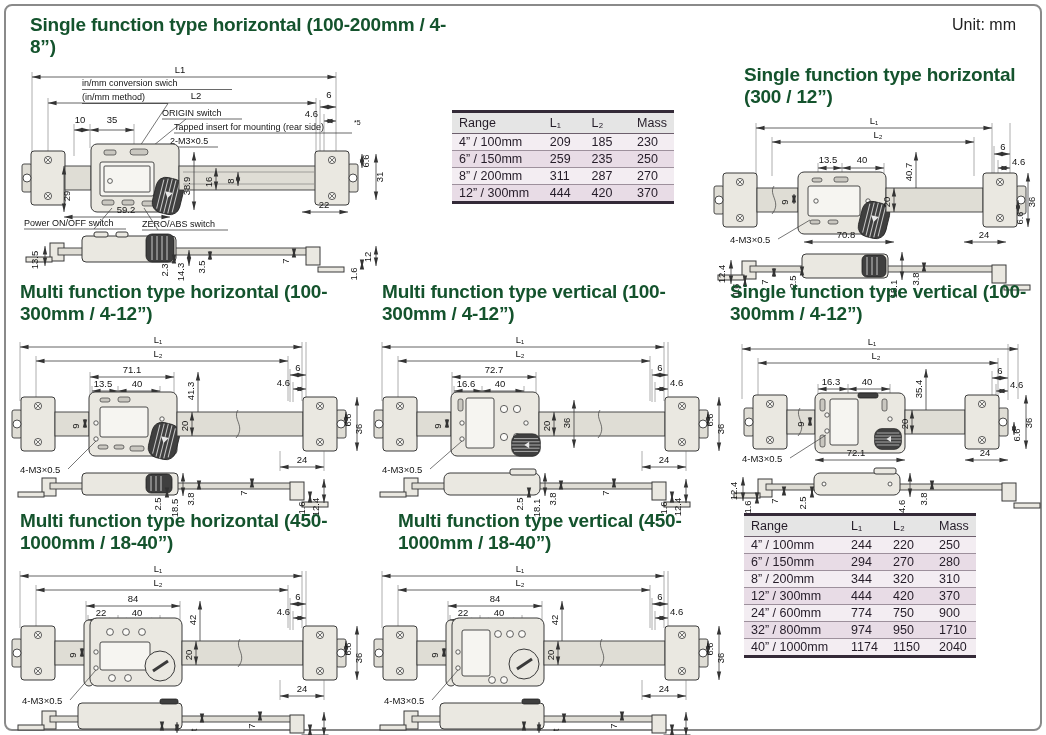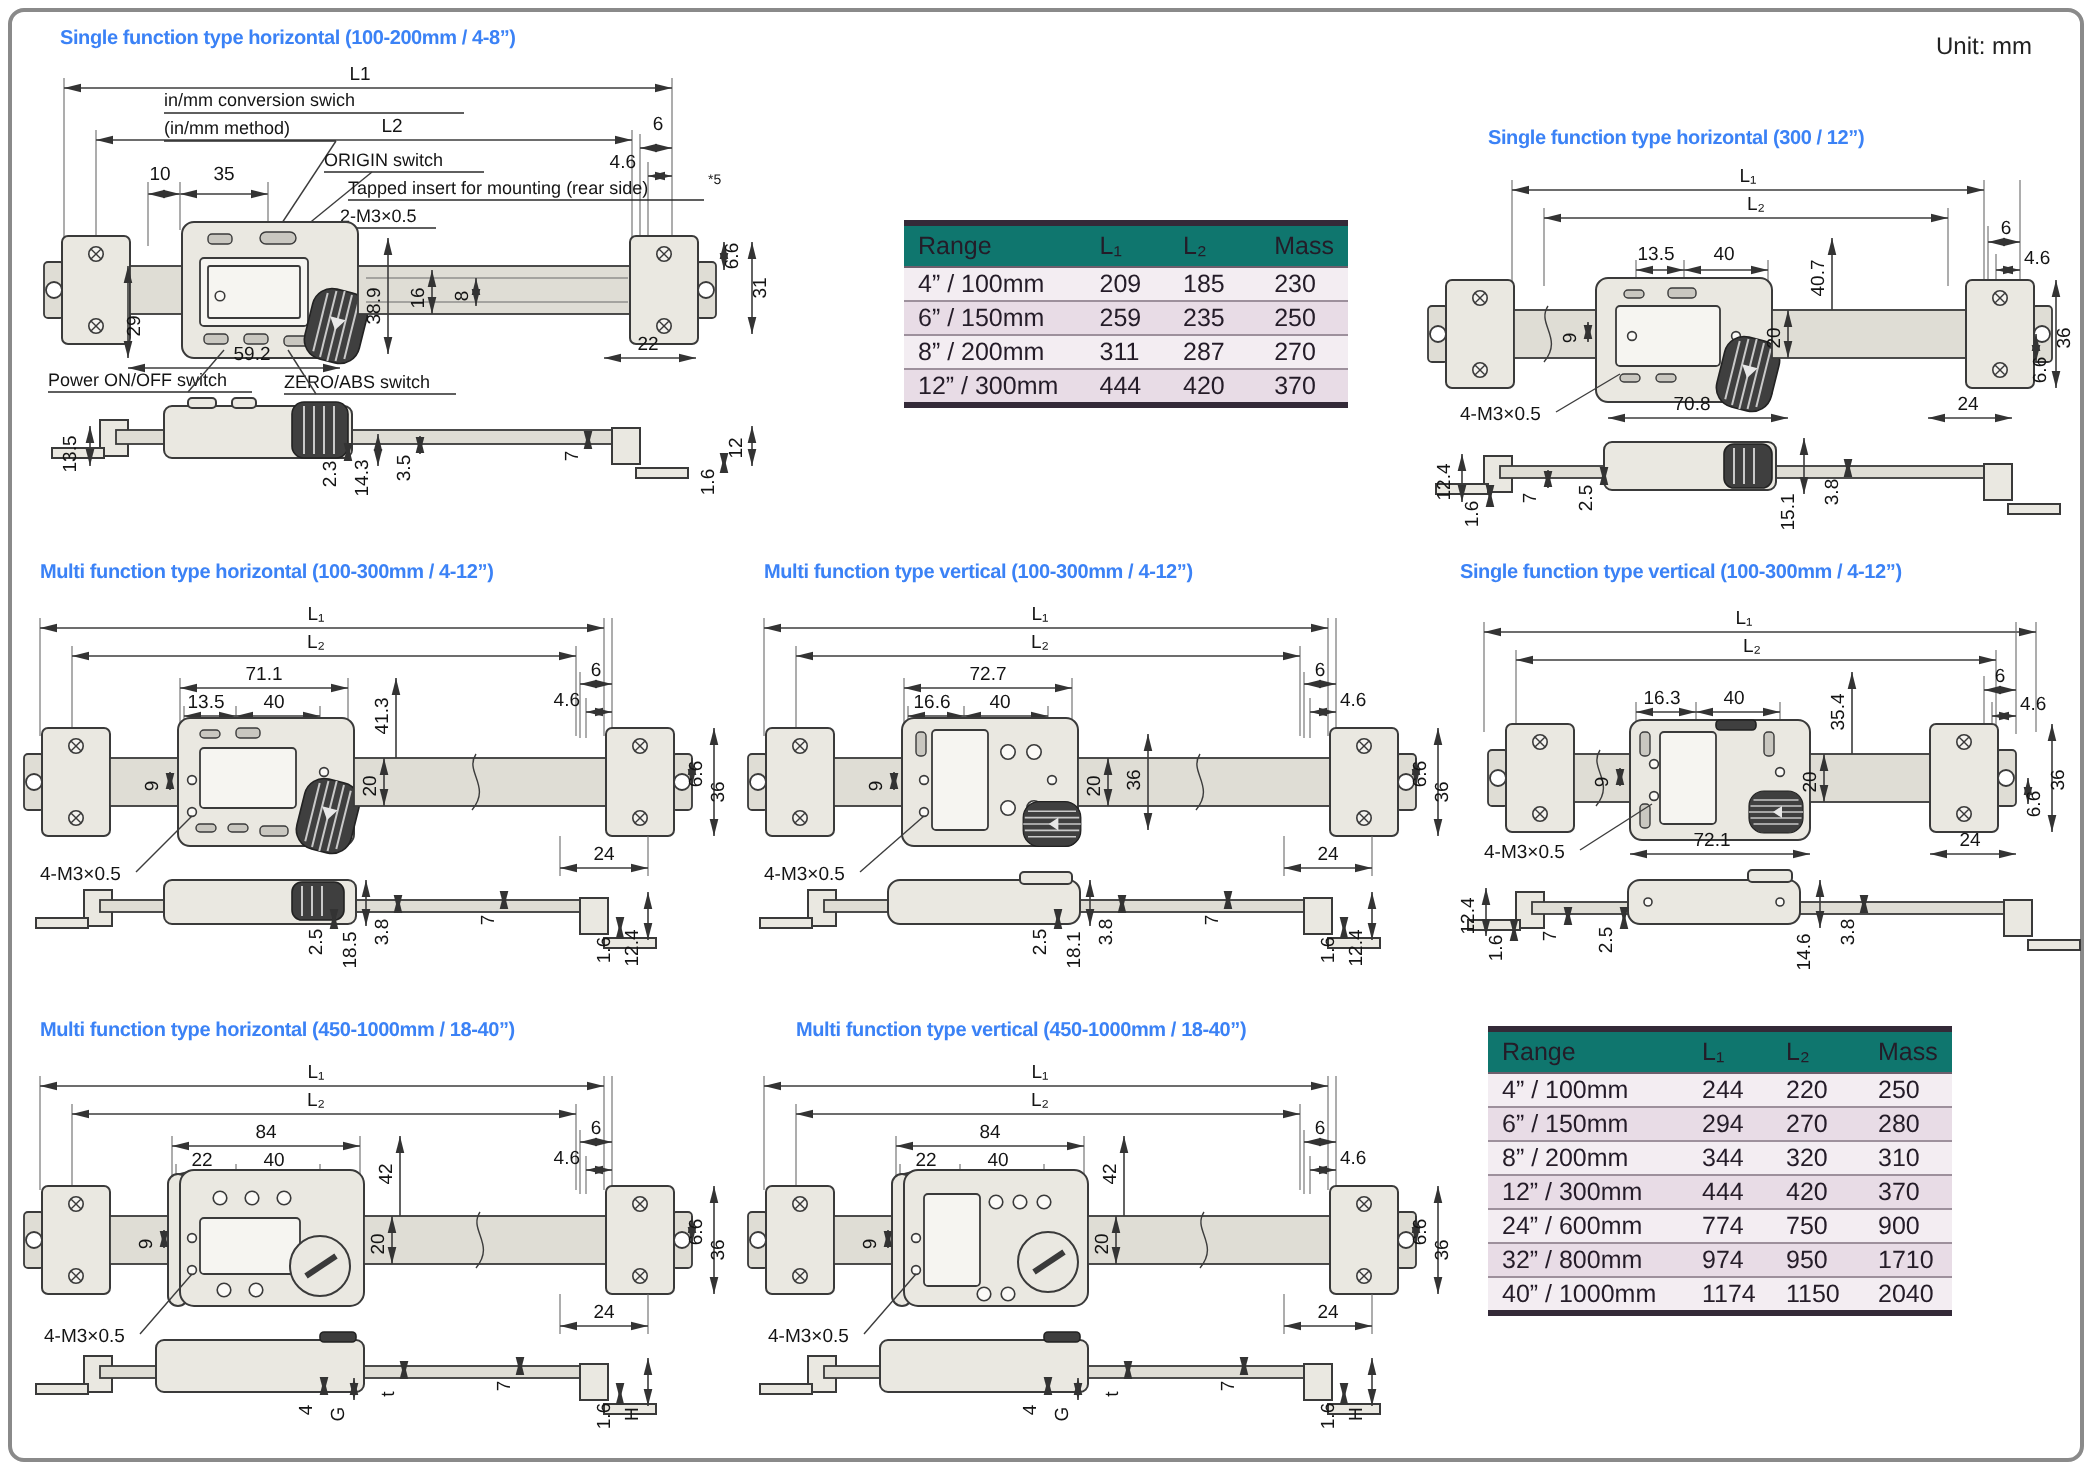--- a/index.html
+++ b/index.html
@@ -1,41 +1,41 @@
 <!DOCTYPE html>
 <html><head>
 <meta charset="utf-8">
 <style>
   html,body{margin:0;padding:0;background:#fff}
   body{width:1046px;height:735px;position:relative;font-family:"Liberation Sans","DejaVu Sans",sans-serif;overflow:hidden}
   .page-border{position:absolute;left:4px;top:4px;width:1034px;height:723px;border:2px solid #8a8a8a;border-radius:8px}
   .blk{position:absolute}
-  .blk h3{margin:0 0 2px 0;font-size:10px;font-weight:bold;color:#3b82f6;letter-spacing:-0.2px}
-  .unit{position:absolute;top:16px;right:30px;font-size:12px;color:#222}
+  .blk h3{margin:0 0 2px 0;font-size:19px;font-weight:bold;color:#14532d;letter-spacing:-0.2px}
+  .unit{position:absolute;top:16px;right:30px;font-size:16px;color:#222}
   svg{display:block;overflow:visible}
   svg text{font-family:"Liberation Sans","DejaVu Sans",sans-serif;font-size:9.5px;fill:#141414}
   .ct{font-size:9px}
   .ref{font-size:7px}
   .dim{stroke:#3c3c3c;stroke-width:0.8;fill:none;marker-start:url(#arr);marker-end:url(#arr)}
   .ext{stroke:#6a6a6a;stroke-width:0.55;fill:none}
   .ldr{stroke:#3c3c3c;stroke-width:0.7;fill:none}
   .ul{stroke:#2a2a2a;stroke-width:0.7}
   .part{fill:#eae8e1;stroke:#3a3a3a;stroke-width:1}
   .part2{fill:#dfddd5;stroke:#3a3a3a;stroke-width:0.9}
   .lcd{fill:#f6f5f1;stroke:#3a3a3a;stroke-width:0.9}
   .slot{fill:#c9c7c0;stroke:#3a3a3a;stroke-width:0.7}
   .hole{fill:#fff;stroke:#3a3a3a;stroke-width:0.9}
   .dot{fill:#fbfaf7;stroke:#3a3a3a;stroke-width:0.8}
   .dark{fill:#3f3f3f;stroke:#222;stroke-width:0.8}
   .stripe{stroke:#c9c9c9;stroke-width:1}
   .cl{stroke:#8a8a8a;stroke-width:0.6;stroke-dasharray:10 3 2 3;fill:none}
   .scr{fill:#f4f3ef;stroke:#3a3a3a;stroke-width:0.8}
   .scrx{stroke:#3a3a3a;stroke-width:0.7}
   table.spec{border-collapse:collapse;table-layout:fixed;font-size:12.5px;color:#241c28;border-top:3px solid #342a38;border-bottom:3px solid #342a38}
-  table.spec th{background:#0f766e;font-weight:normal;text-align:left;padding:3px 7px;border-bottom:1px solid #6d5f6d}
+  table.spec th{background:#e5e5e5;font-weight:normal;text-align:left;padding:3px 7px;border-bottom:1px solid #6d5f6d}
   table.spec td{padding:1px 7px;border-top:1px solid #9d909c}
   table.spec tbody tr:nth-child(odd) td{background:#f3edf2}
   table.spec tbody tr:nth-child(even) td{background:#e8dce6}
 </style>
 </head>
 <body>
 
 <div class="page-border"></div>
 <div class="unit">Unit: mm</div>
 

